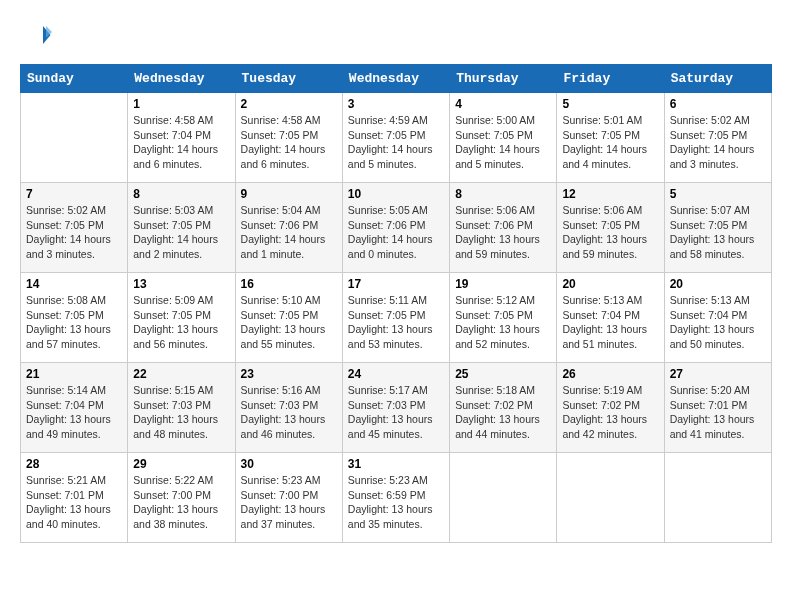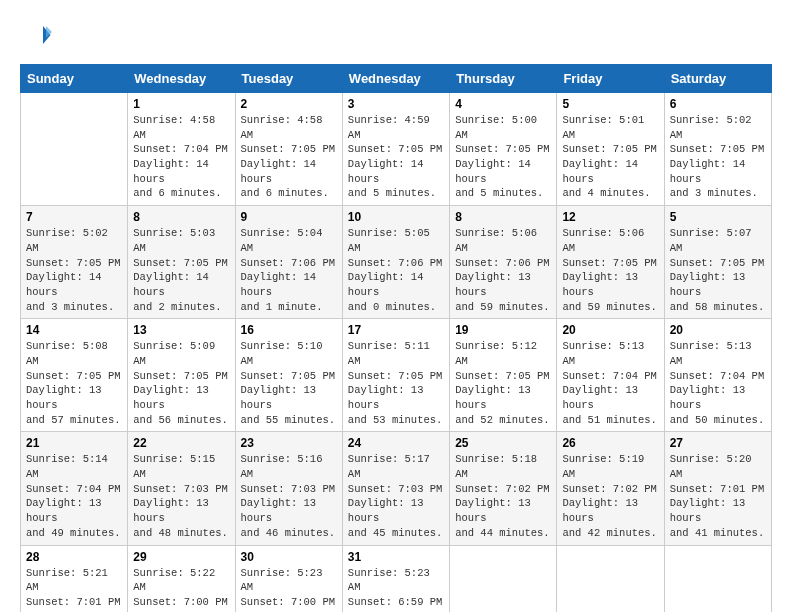--- a/index.html
+++ b/index.html
@@ -53,20 +53,21 @@
       font-size: 11px;
     }
     thead tr th {
       background-color: #1a6bb5;
       color: #fff;
       text-align: left;
       padding: 6px 6px;
       font-size: 13px;
       font-weight: bold;
       border: 1px solid #1a6bb5;
+      font-family: Liberation Mono, monospace;
     }
     tbody tr td {
       border: 1px solid #ccc;
       vertical-align: top;
       padding: 4px 5px;
       min-height: 80px;
       height: 90px;
       width: calc(100% / 7);
     }
     tbody tr:nth-child(even) td {
@@ -78,21 +79,20 @@
     .day-number {
       font-weight: bold;
       font-size: 12px;
       margin-bottom: 2px;
       display: block;
     }
     .day-info {
       font-size: 10.5px;
       color: #333;
       line-height: 1.4;
-      font-family: Liberation Mono, monospace;
     }
     .empty-cell {
       background-color: #f9f9f9;
     }
   </style>
 </head>
 <body>
 
 <div class="header">
   <div class="logo">

